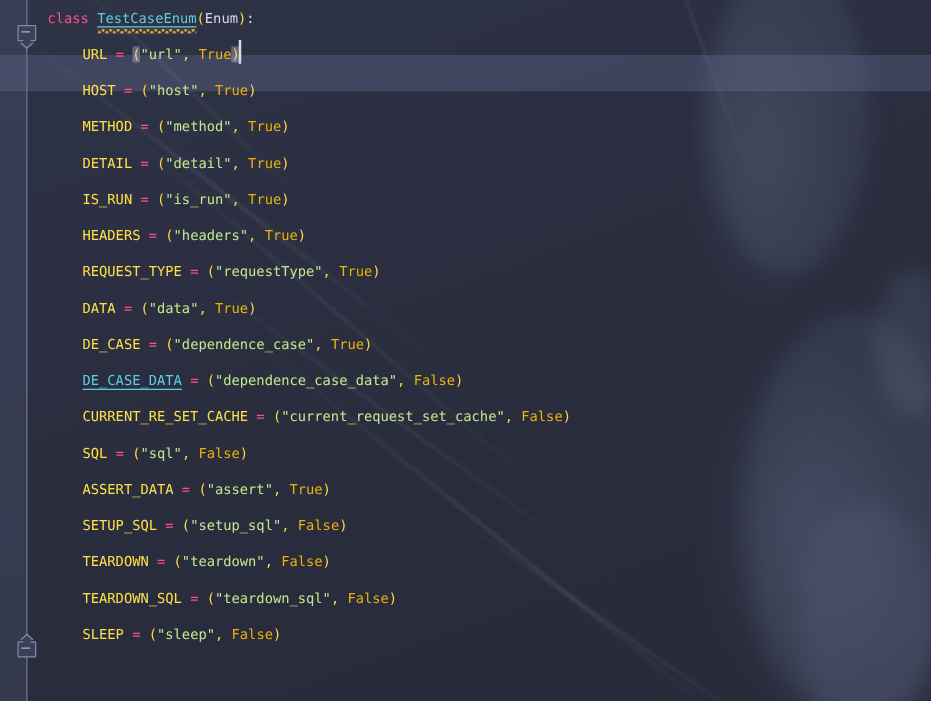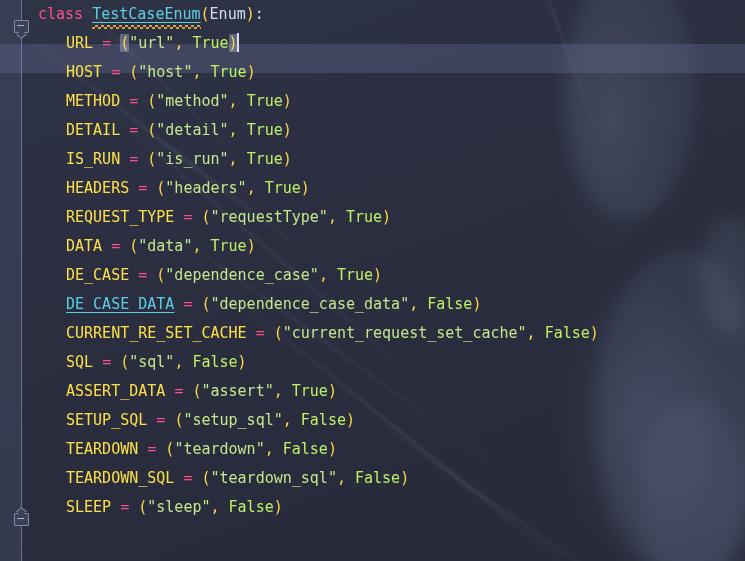--- a/index.html
+++ b/index.html
@@ -104,21 +104,21 @@
   }
   #fold-top  { left: 14px; top: 20px; }
   #fold-bot  { left: 14px; top: 513px; }
 
   
   .code-area {
     position: absolute;
     left: 0; top: 0;
     width: 745px; height: 561px;
     z-index: 6;
-    font-size: 15px;
+    font-size: 11px;
     line-height: 29px;
     white-space: pre;
   }
   .line {
     position: relative;
     height: 29px;
     padding-left: 38px;
     box-sizing: border-box;
   }
   .line.indent { padding-left: 66px; }
@@ -136,21 +136,21 @@
   }
 
   
   .t-kw      { color: #ff4f8b; }
   .t-class   { color: #5ccfe6; text-decoration: underline; text-underline-offset: 3px; }
   .t-base    { color: #d7dce8; }
   .t-punc    { color: #ffd740; }
   .t-const   { color: #fde047; }
   .t-op      { color: #ff4f8b; }
   .t-str     { color: #c3e88d; }
-  .t-bool    { color: #bef264; }
+  .t-bool    { color: #eab308; }
   .t-link    { color: #5ccfe6; text-decoration: underline; text-underline-offset: 3px; }
   .t-plain   { color: #d7dce8; }
 
   
   .squiggle {
     position: relative;
   }
   .squiggle::after {
     content: "";
     position: absolute;

